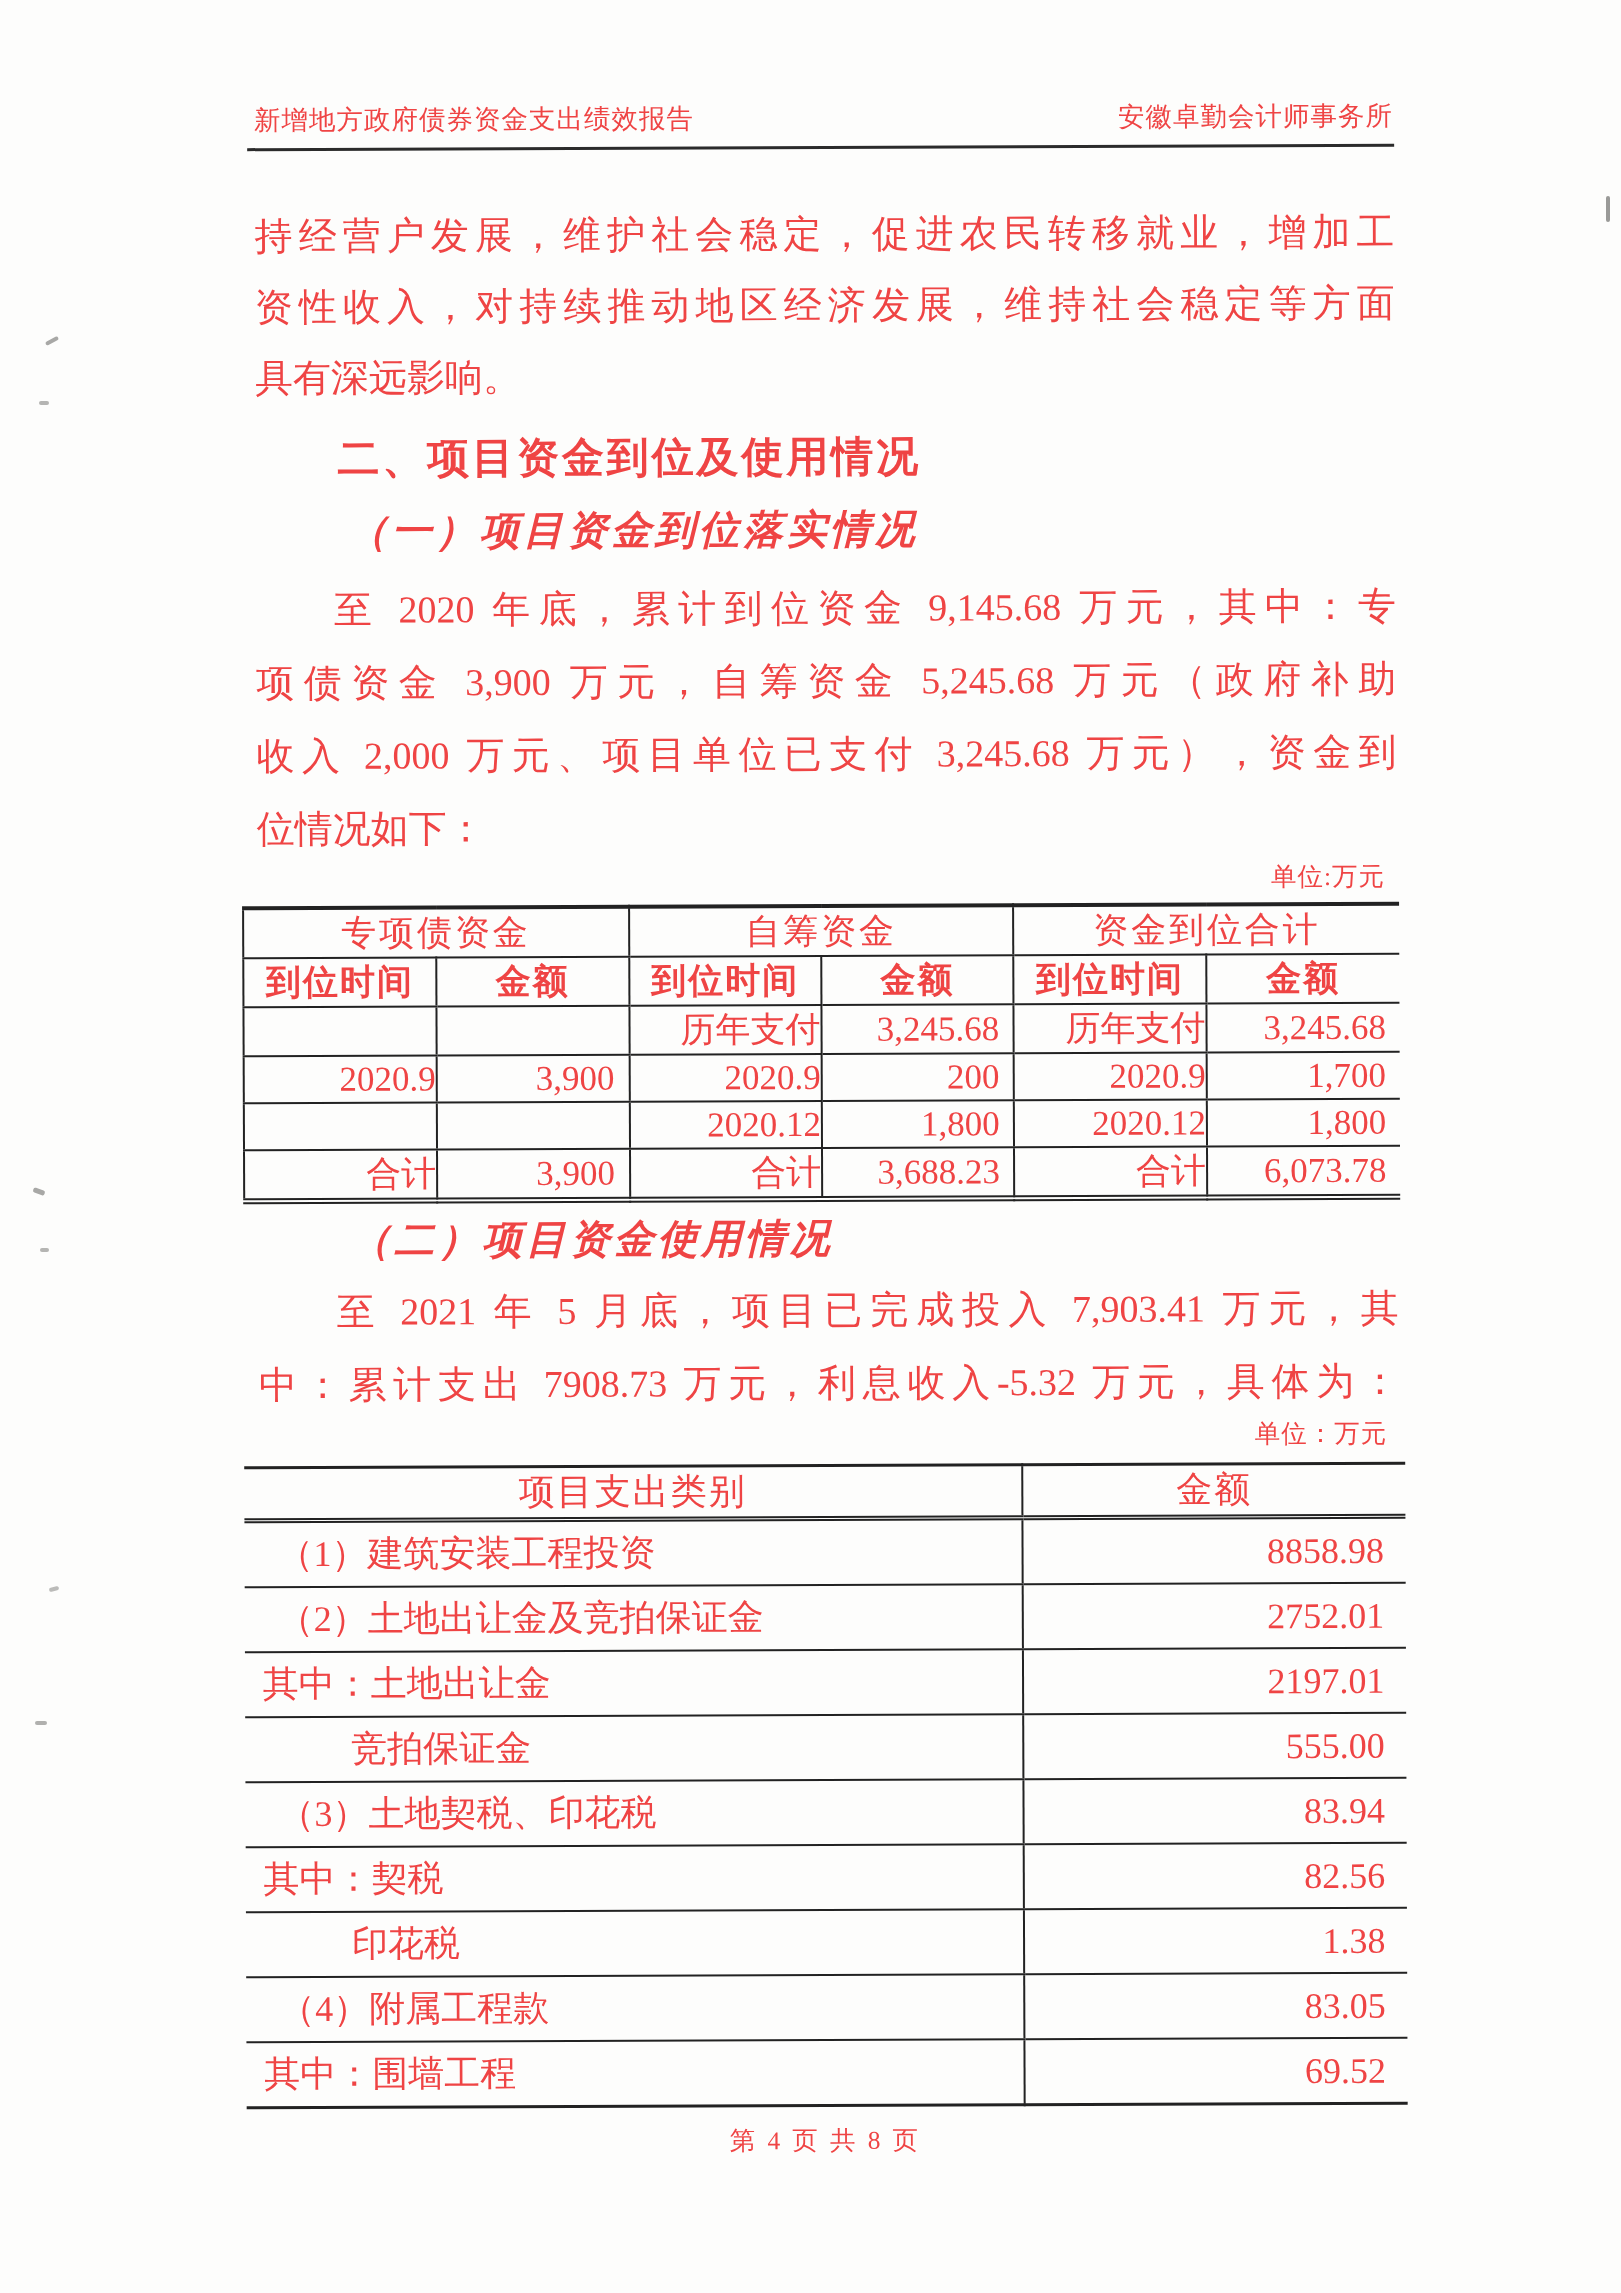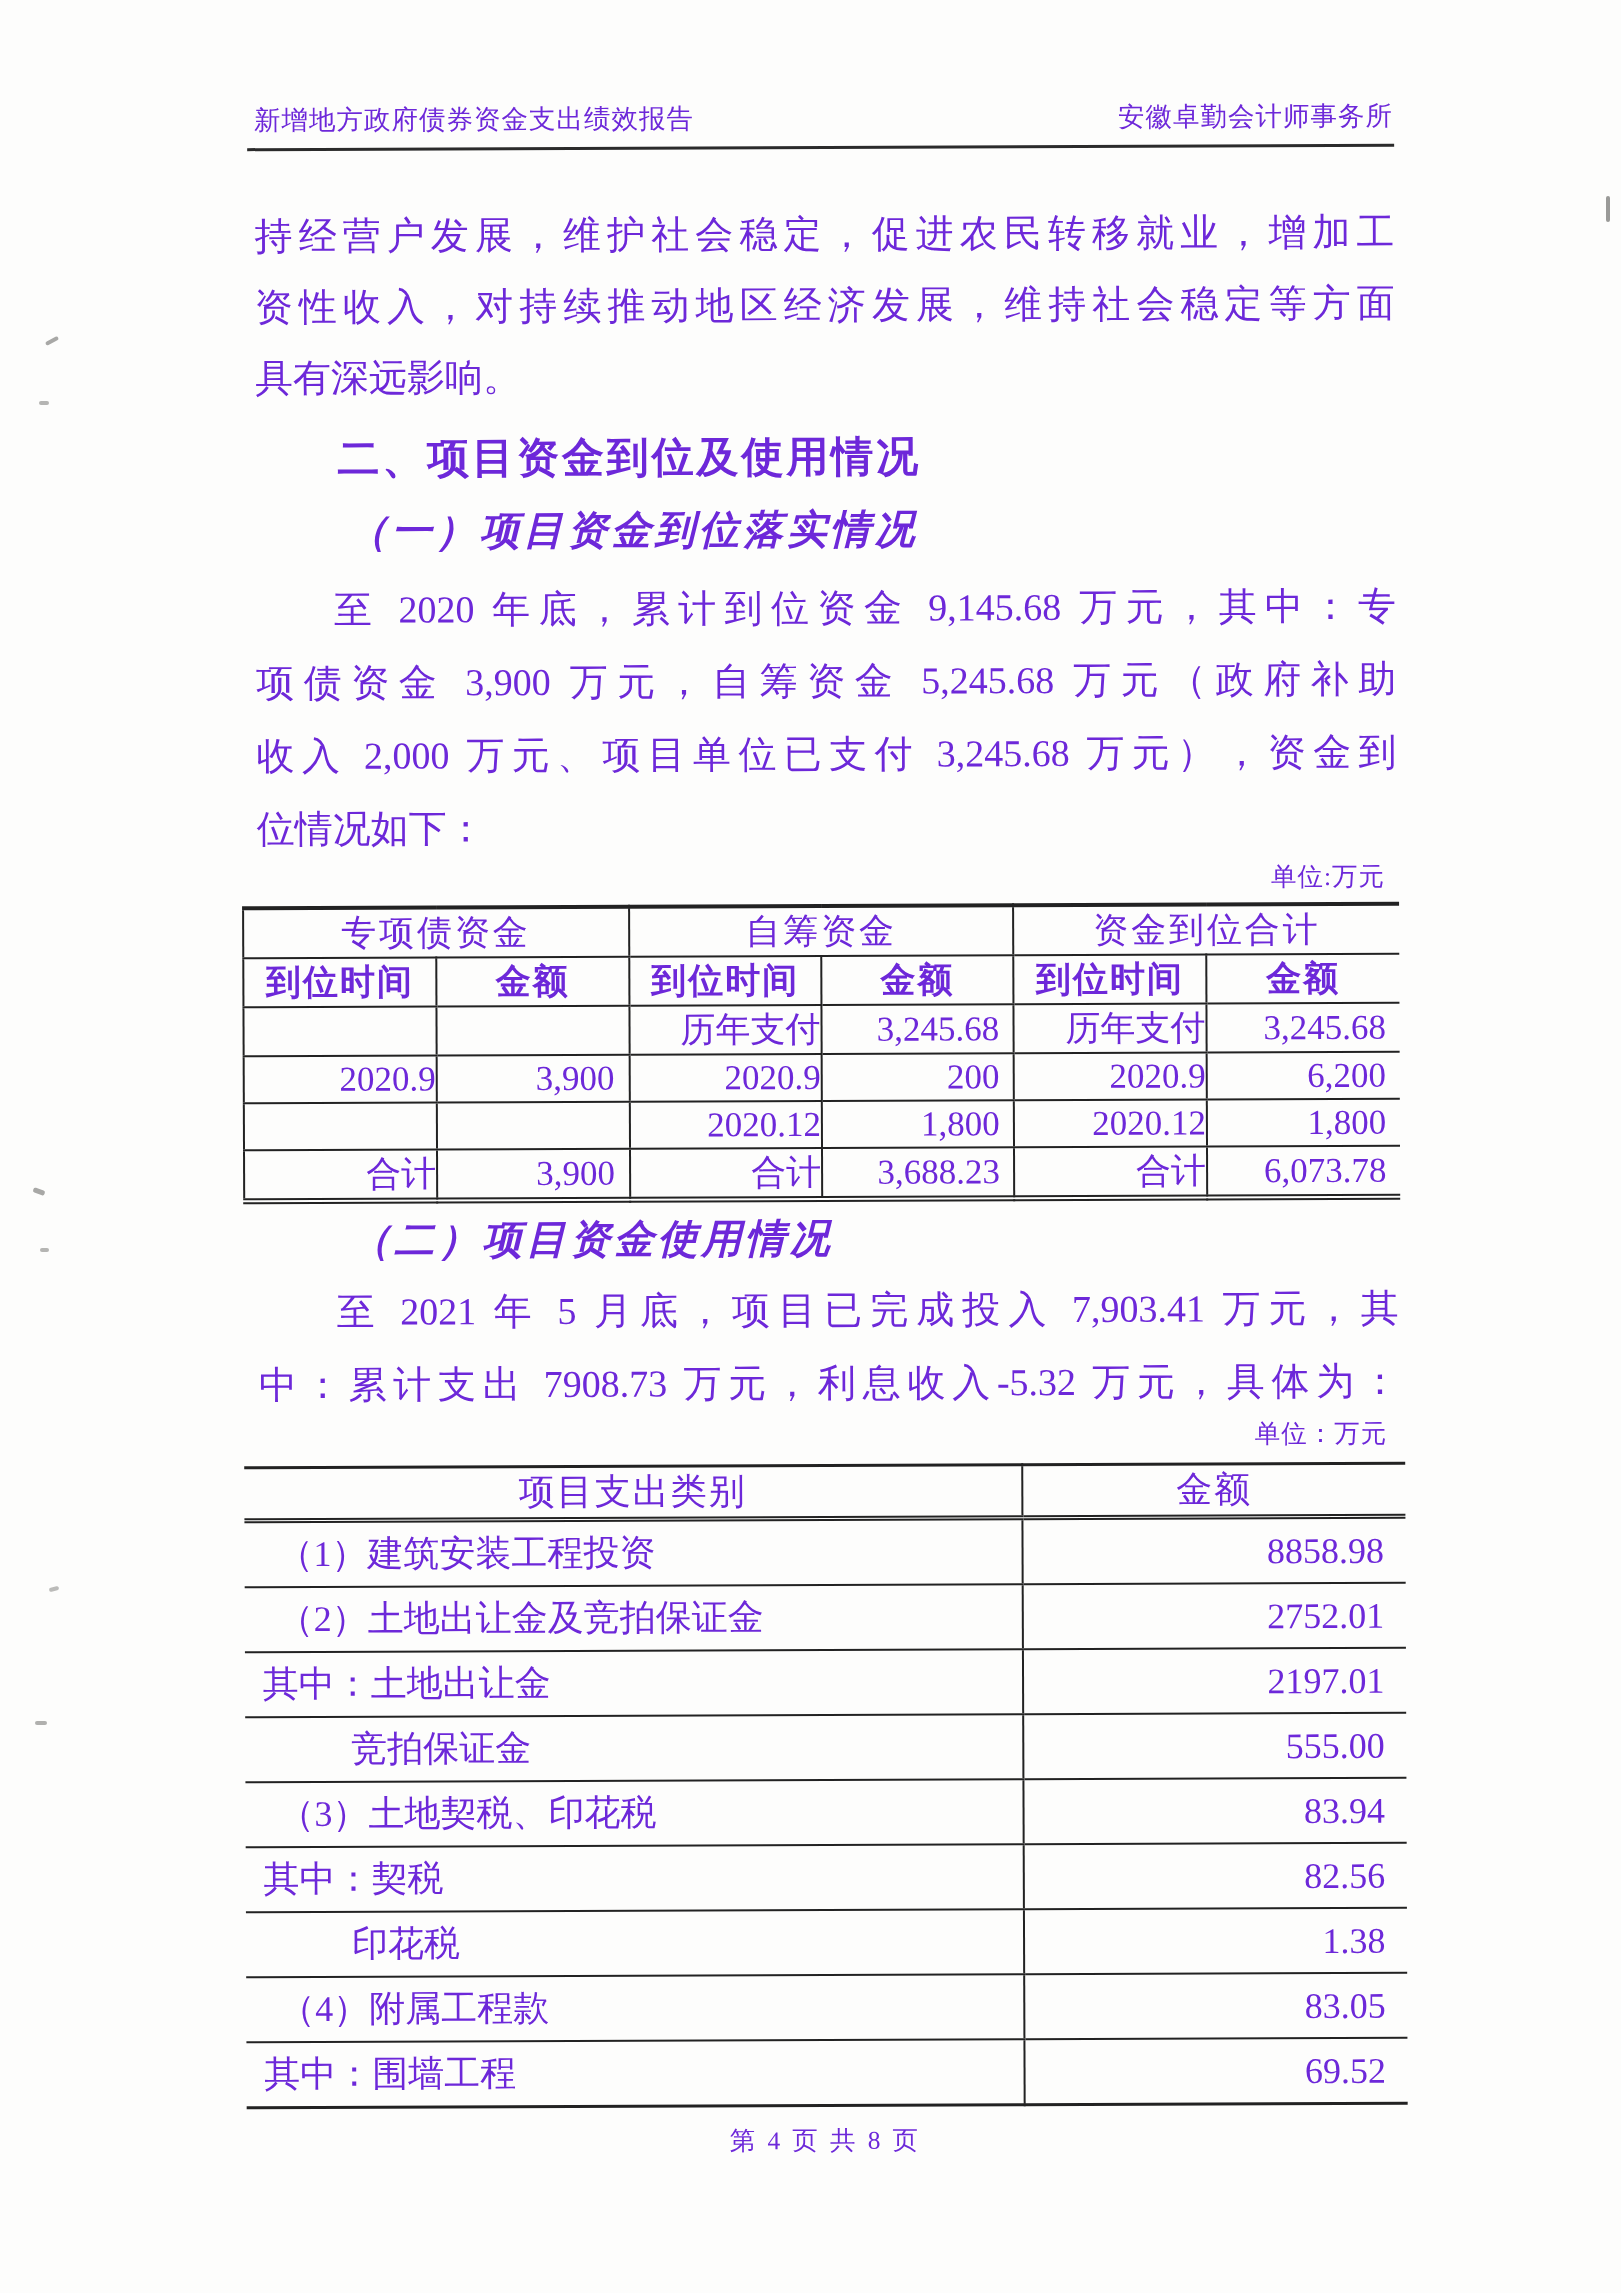--- a/index.html
+++ b/index.html
@@ -1,19 +1,19 @@
 <!DOCTYPE html>
 <html><head>
 <meta charset="utf-8">
 <style>
   html,body { margin:0; padding:0; background:#d8d8d6; }
   .sheet {
     position:relative; width:1621px; height:2294px; margin:0 auto;
     background:#fdfdfc; overflow:hidden;
-    font-family:"Liberation Serif","DejaVu Serif",serif; color:#6d28d9;
+    font-family:"Liberation Serif","DejaVu Serif",serif; color:#ef4444;
   }
   .content { position:absolute; left:0; top:0; width:1621px; height:2294px;
     transform:rotate(-0.22deg); transform-origin:50% 50%; }
 
   
   .hdr { position:absolute; top:100px; font-size:26.5px; letter-spacing:1px; }
   .hdr-left  { left:258px; }
   .hdr-right { right:224px; }
   .hdr-rule  { position:absolute; left:251px; top:146px; width:1147px; height:2.9px; background:#2b2b2b; }
 
@@ -138,21 +138,21 @@
           <td class="v a">3,245.68</td>
           <td class="v t">历年支付</td>
           <td class="v a">3,245.68</td>
         </tr>
         <tr class="dr">
           <td class="t">2020.9</td>
           <td class="v a">3,900</td>
           <td class="v t">2020.9</td>
           <td class="v a">200</td>
           <td class="v t">2020.9</td>
-          <td class="v a">6,200</td>
+          <td class="v a">1,700</td>
         </tr>
         <tr class="dr thick">
           <td class="t"></td>
           <td class="v a"></td>
           <td class="v t">2020.12</td>
           <td class="v a">1,800</td>
           <td class="v t">2020.12</td>
           <td class="v a">1,800</td>
         </tr>
         <tr class="dr last">

